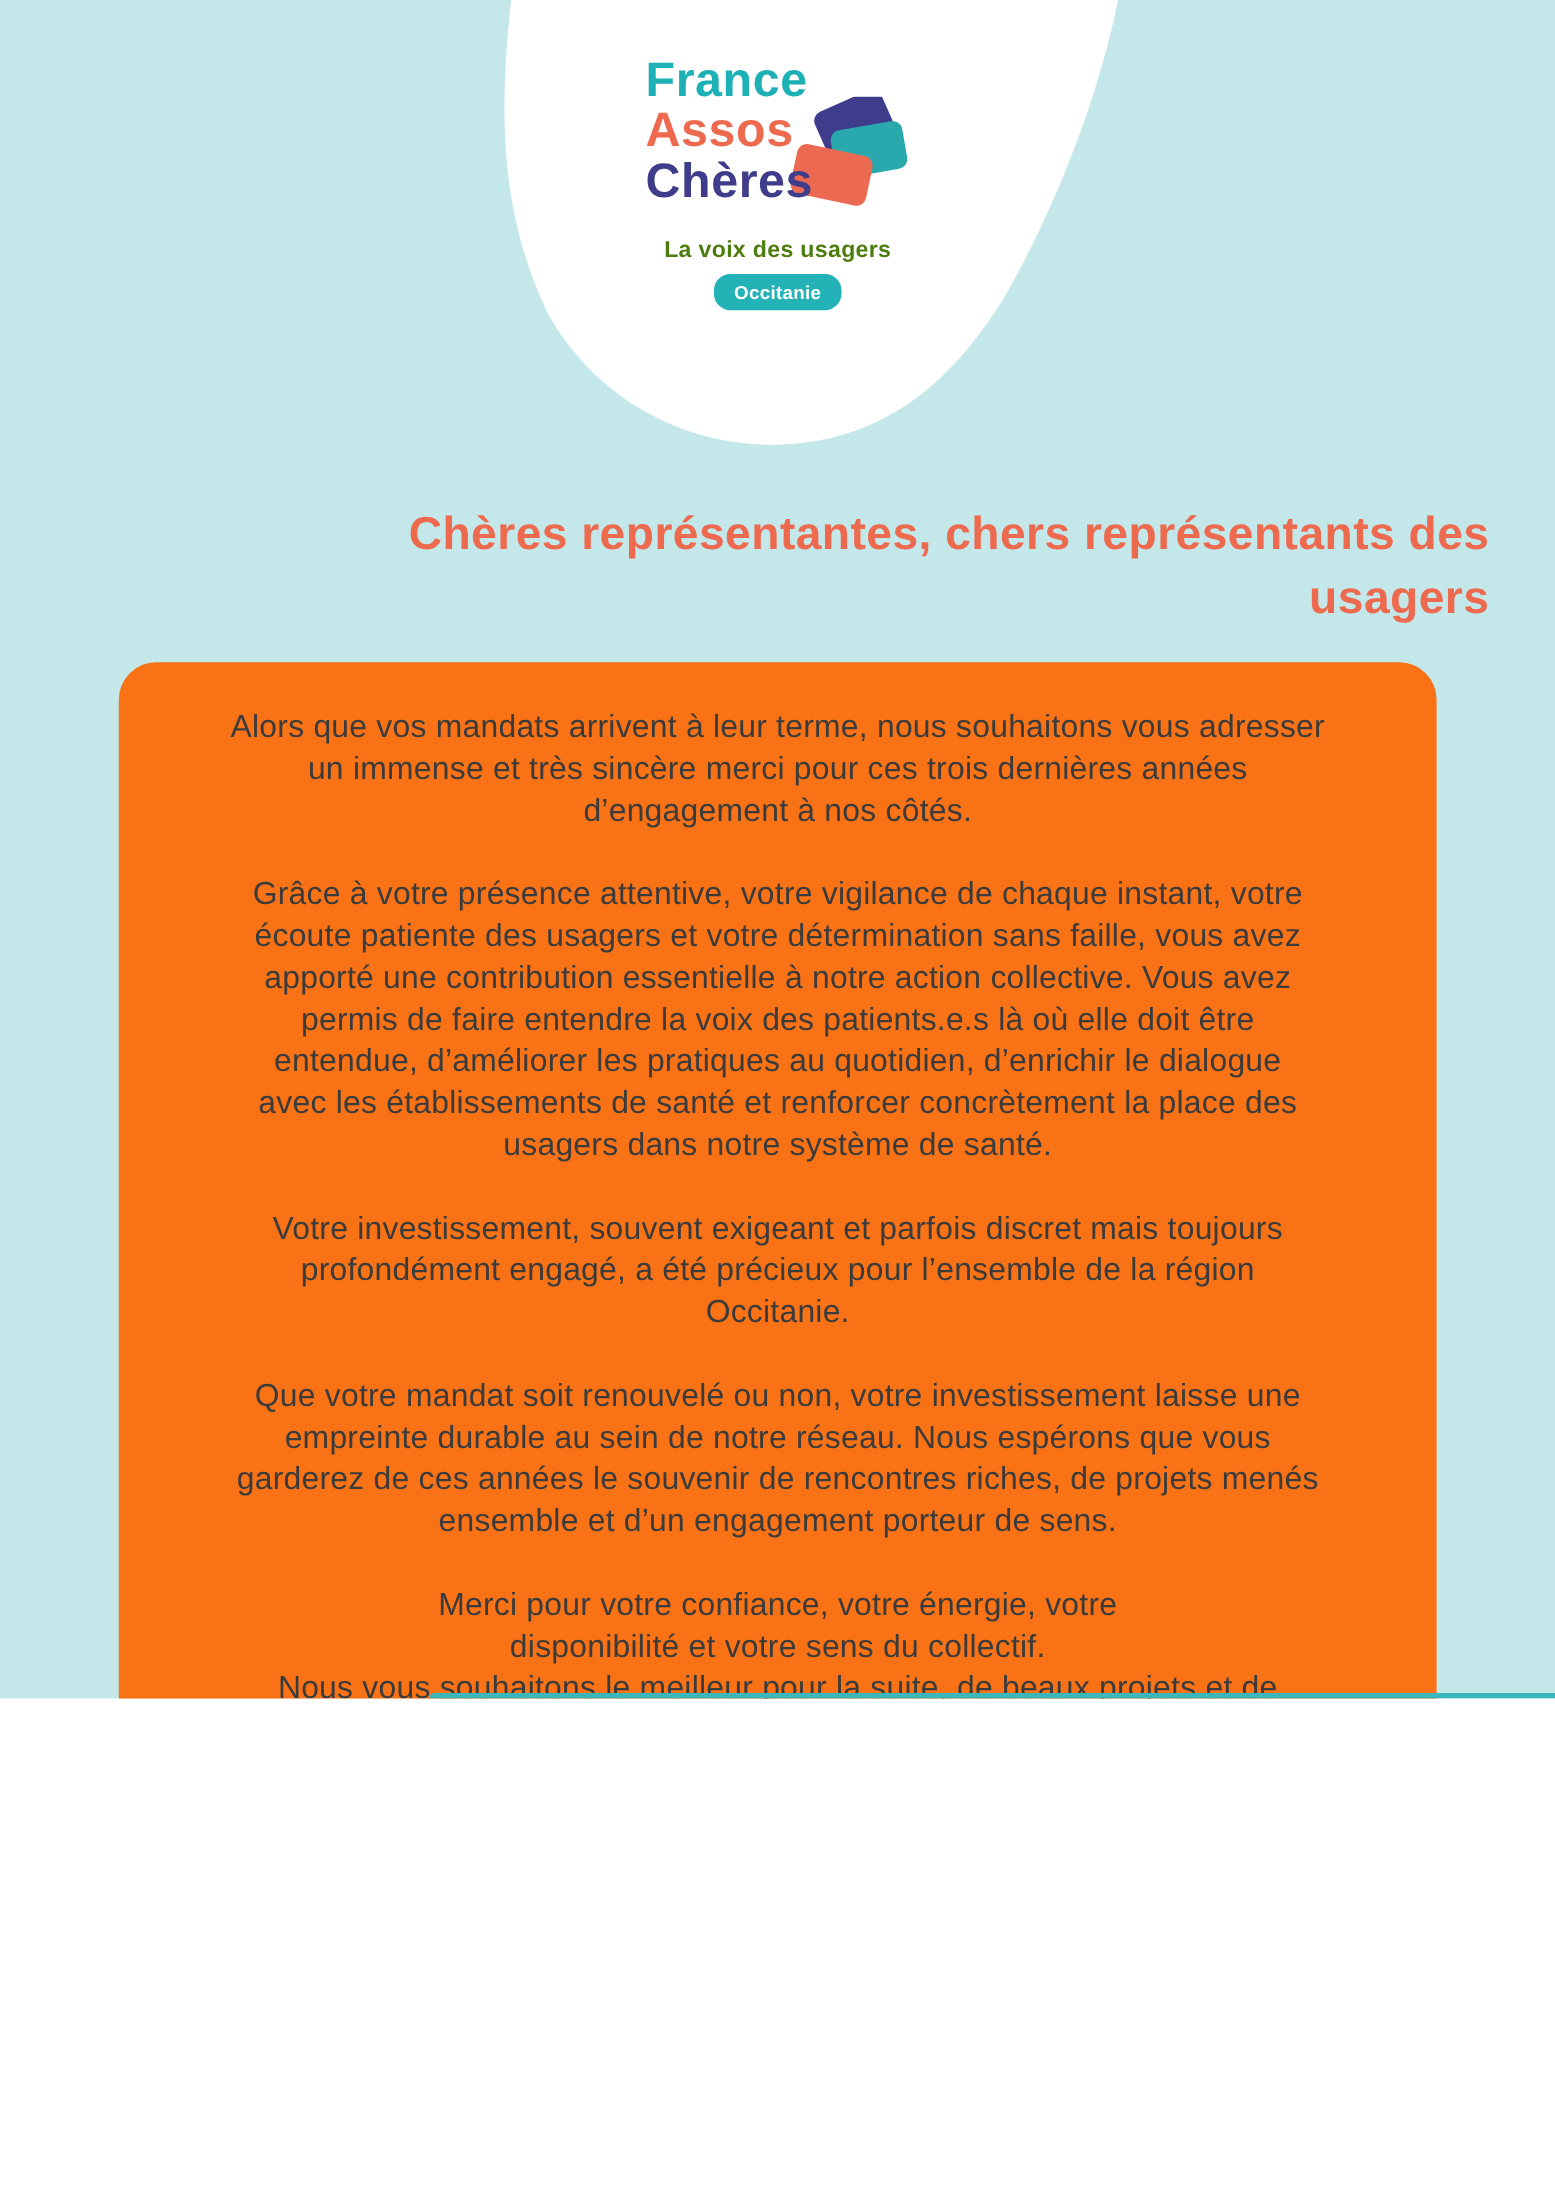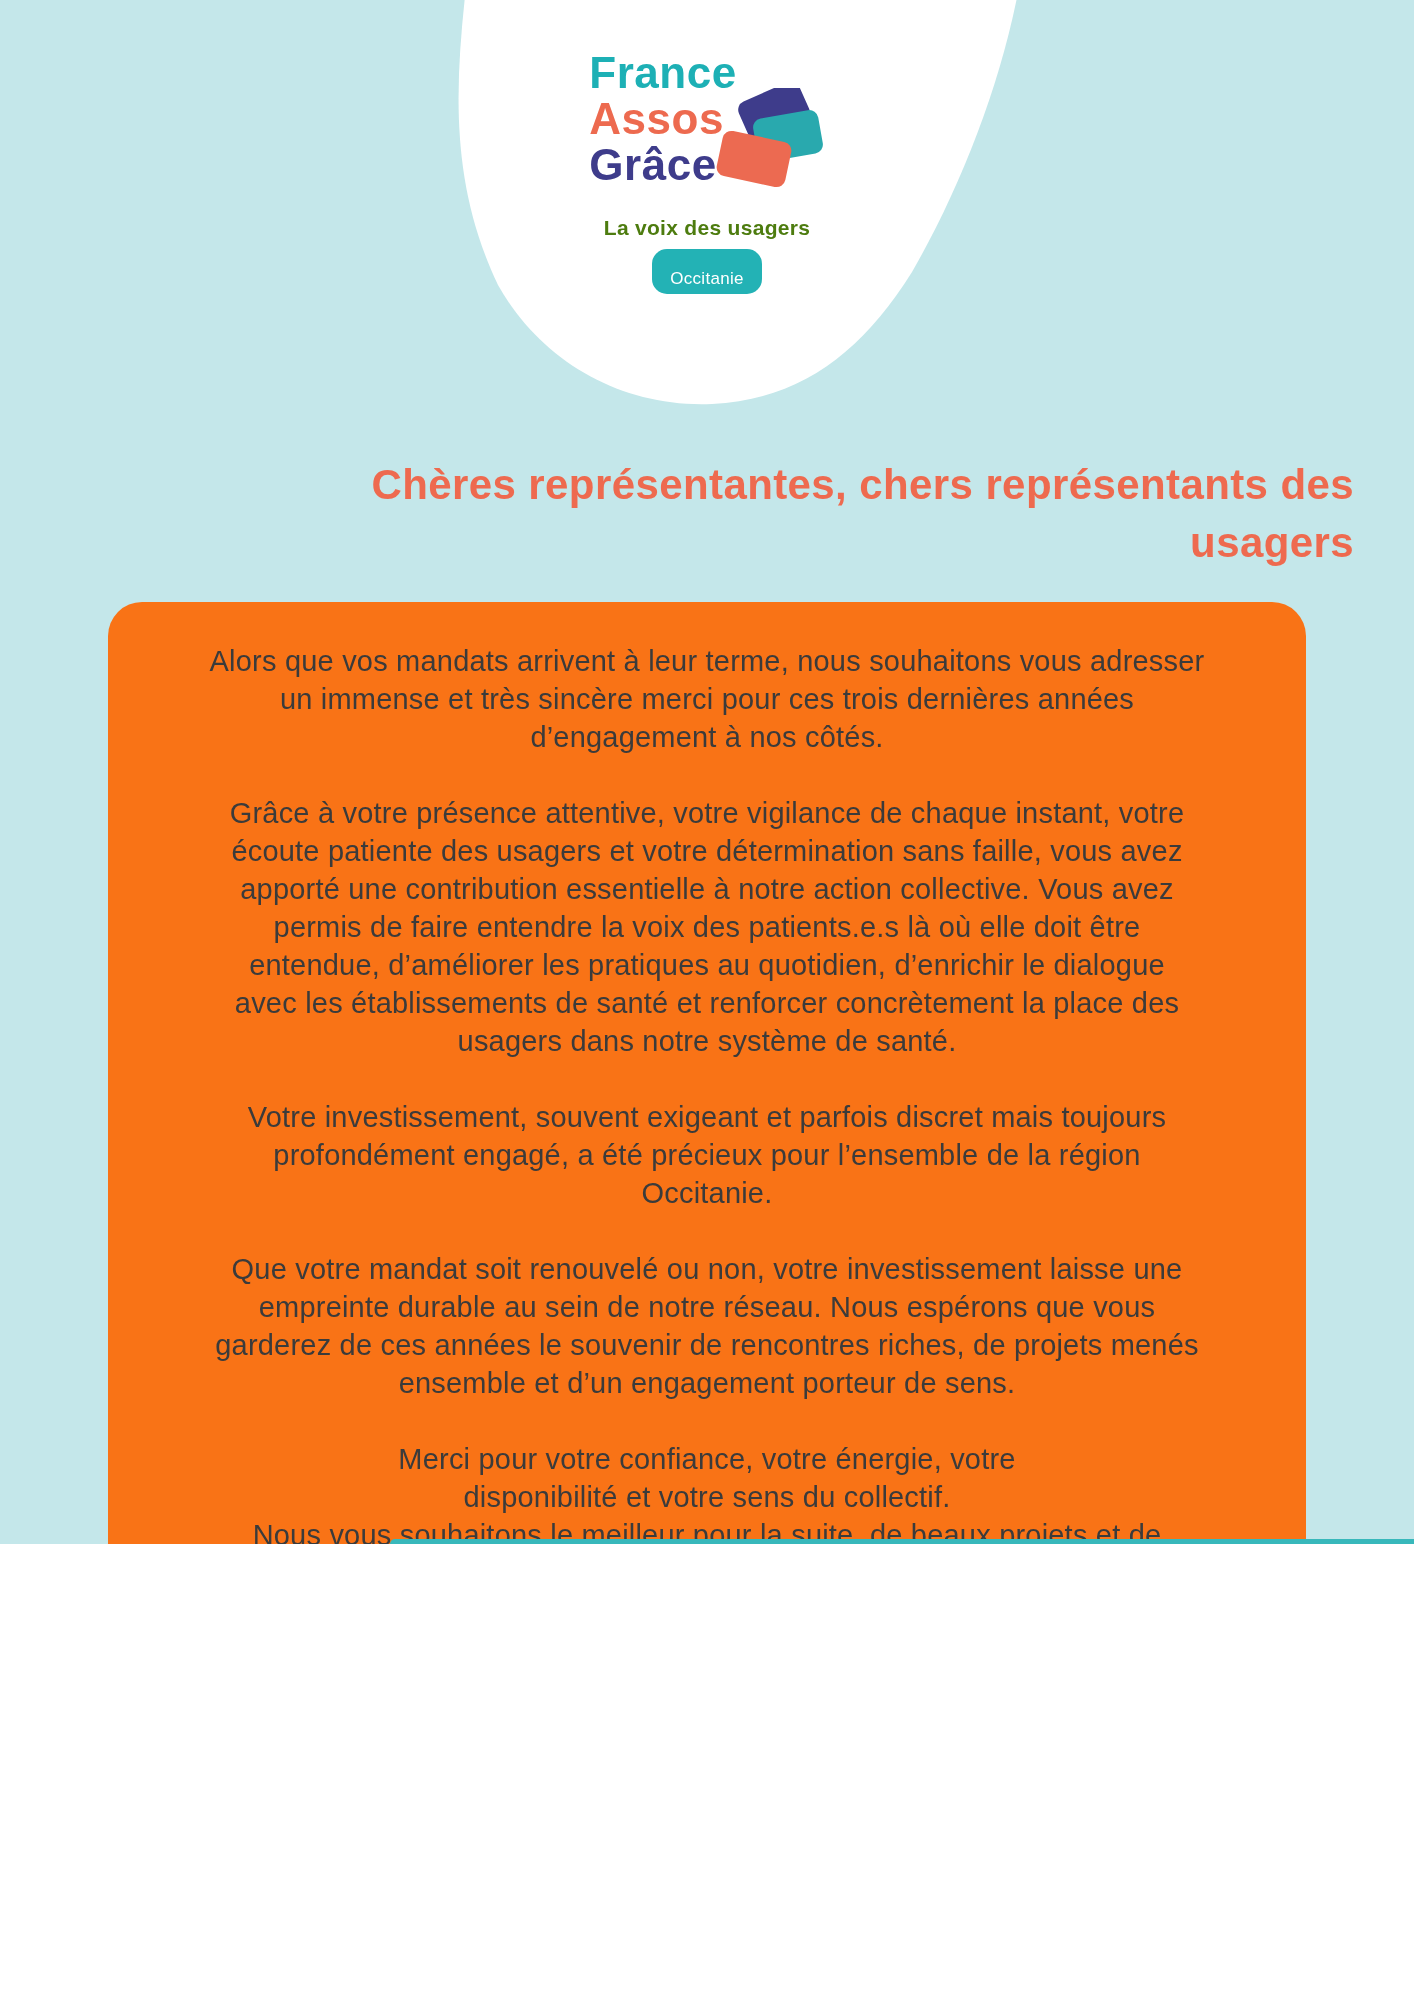--- a/index.html
+++ b/index.html
@@ -56,22 +56,22 @@
     font-weight: 700;
     color: #4d7c0f;
     letter-spacing: 0.3px;
   }
   .logo-badge {
     display: inline-block;
     margin-top: 9px;
     background: #23b2b5;
     color: #ffffff;
     font-size: 17px;
-    font-weight: 400;
-    padding: 20px 18px 5px 18px;
+    font-weight: 700;
+    padding: 8px 18px 5px 18px;
     border-radius: 15px;
     letter-spacing: 0.3px;
   }
 
   
   .page-title {
     position: absolute;
     top: 428px; left: 60px; right: 60px;
     text-align: right;
     color: #ee6a4f;
@@ -127,21 +127,21 @@
          C 800,400 862,352 912,272
          C 962,185 1005,75 1022,-30
          Z"></path>
   </svg>
 
   <div class="logo-block">
     <div class="logo-row">
       <div class="logo-names">
         <div class="logo-france">France</div>
         <div class="logo-assos">Assos</div>
-        <div class="logo-sante">Grâce</div>
+        <div class="logo-sante">Chères</div>
       </div>
       <svg class="logo-mark" width="112" height="102" viewBox="0 0 112 102" xmlns="http://www.w3.org/2000/svg" aria-hidden="true">
         <rect x="28" y="2" width="66" height="42" rx="9" fill="#3e3c8b" transform="rotate(-24 61 23)"></rect>
         <rect x="42" y="26" width="66" height="44" rx="9" fill="#29a9ae" transform="rotate(-10 75 48)"></rect>
         <rect x="6" y="48" width="70" height="46" rx="9" fill="#ec6a51" transform="rotate(12 41 71)"></rect>
       </svg>
     </div>
     <div class="logo-tagline">La voix des usagers</div>
     <div>
       <span class="logo-badge">Occitanie</span>

